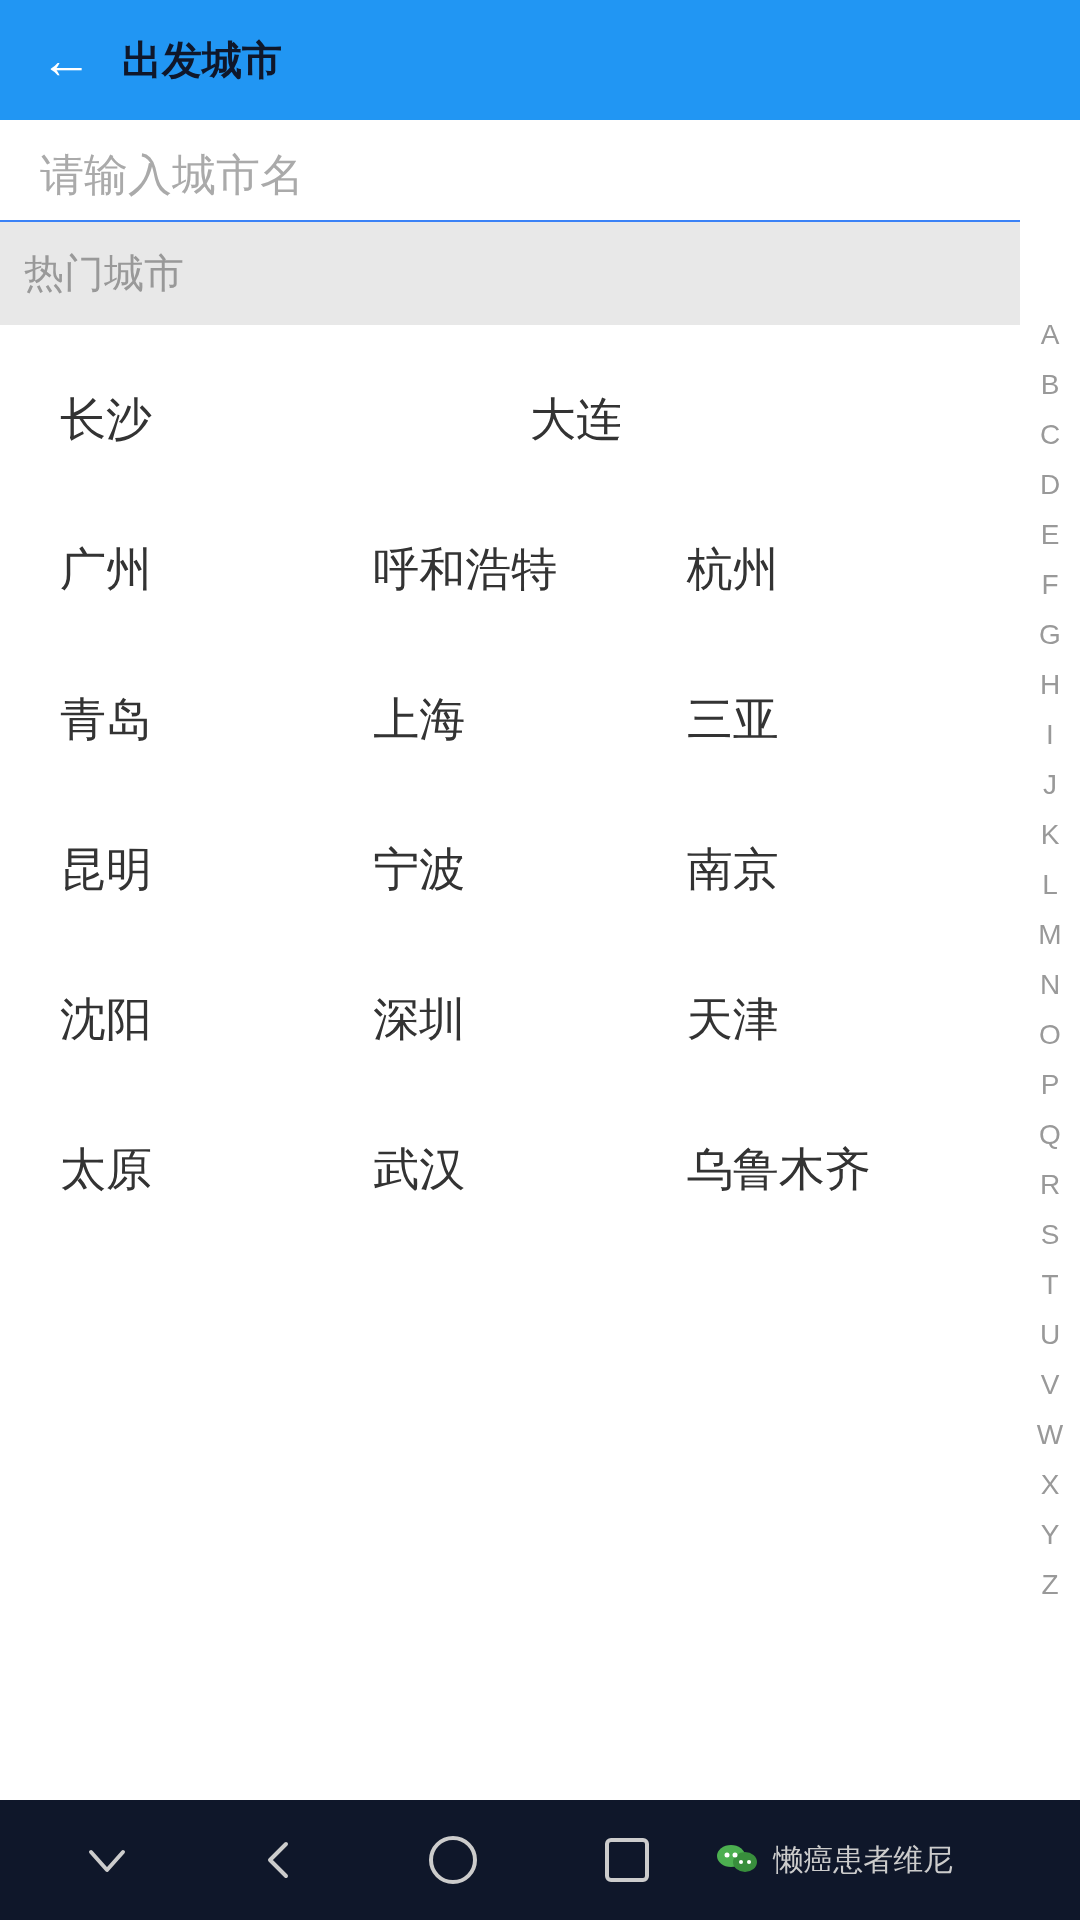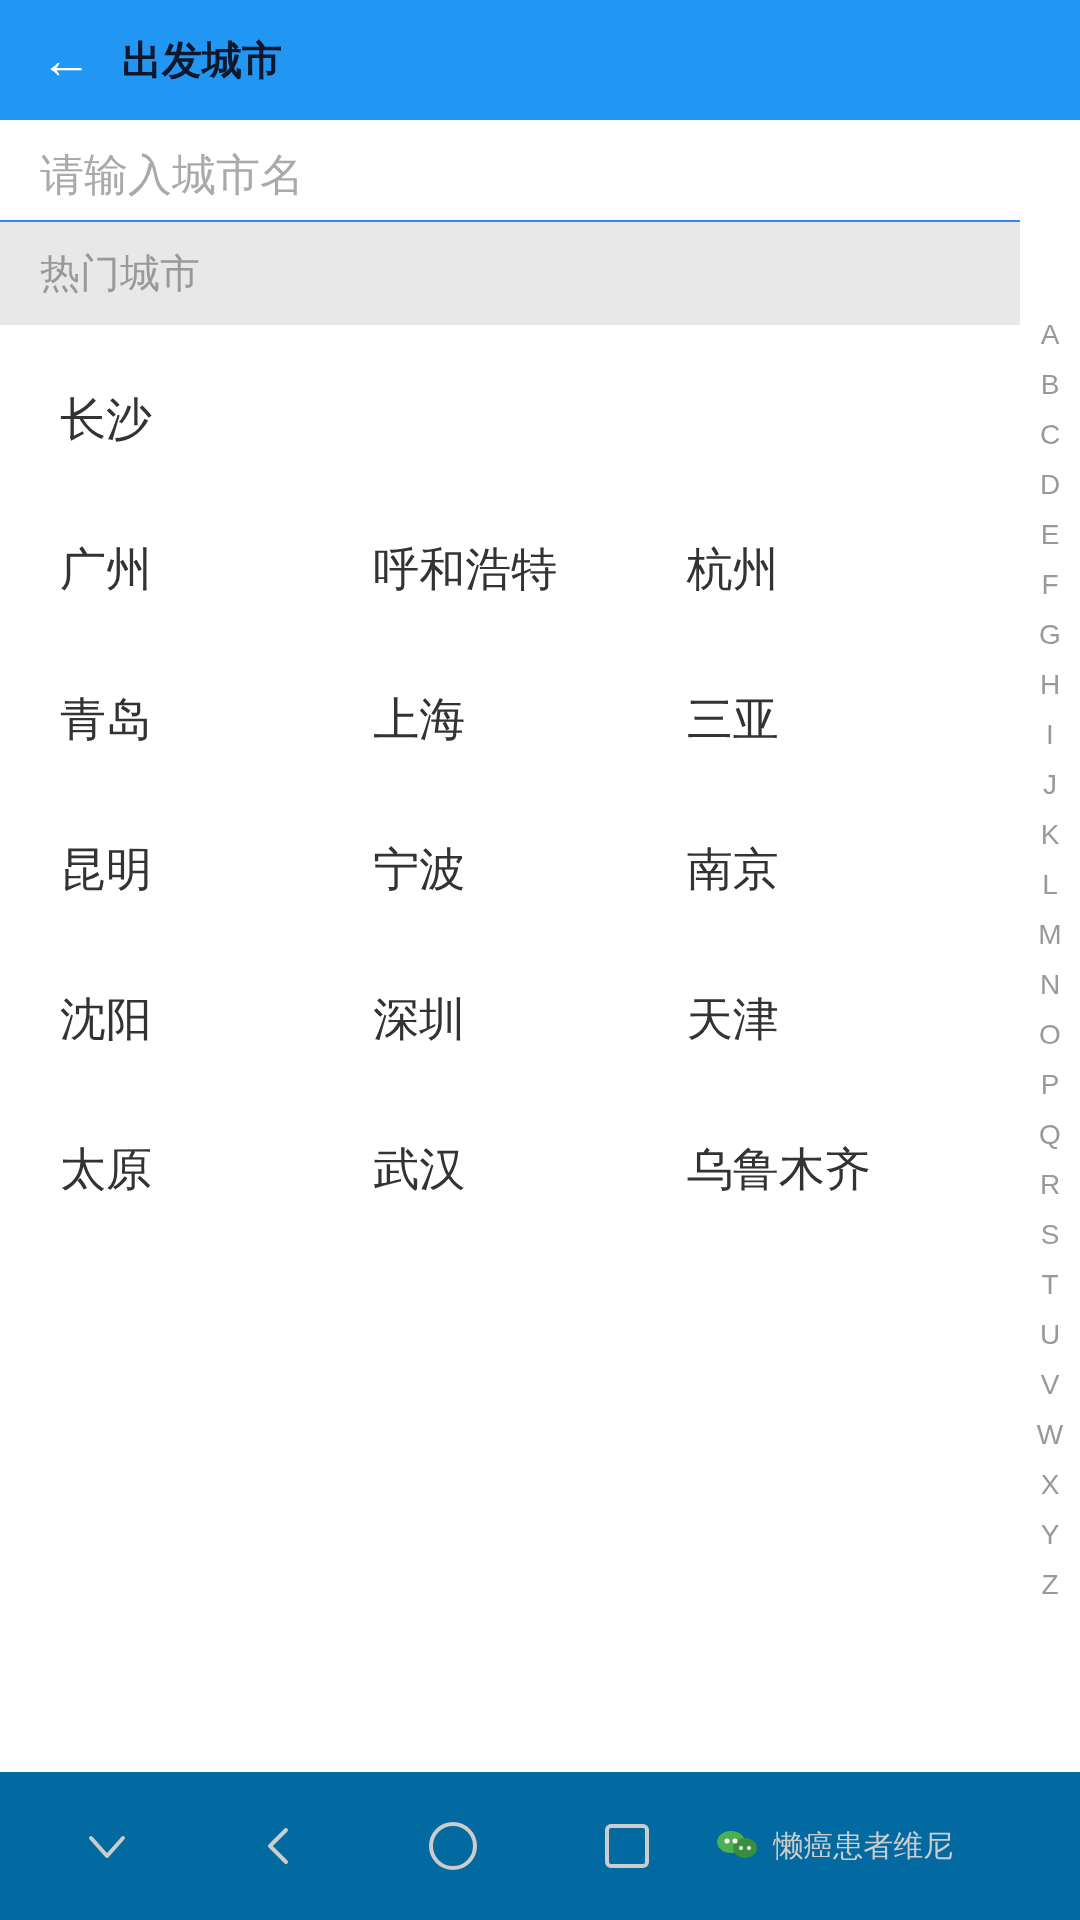--- a/index.html
+++ b/index.html
@@ -48,21 +48,21 @@
       color: #333;
       background: transparent;
     }
     .search-input::placeholder {
       color: #aaa;
     }
 
     
     .section-header {
       background: #e8e8e8;
-      padding: 24px 40px;
+      padding: 24px 24px;
       font-size: 40px;
       color: #999;
     }
 
     
     .city-grid {
       padding: 20px 40px;
       flex: 1;
       overflow-y: auto;
     }
@@ -104,22 +104,22 @@
       text-align: center;
       padding: 4px 0;
     }
 
     
     .bottom-nav {
       position: absolute;
       bottom: 0;
       left: 0;
       right: 0;
-      height: 148px;
-      background: #0369a1;
+      height: 120px;
+      background: #0f172a;
       display: flex;
       align-items: center;
       justify-content: space-around;
       padding: 0 20px;
     }
     .nav-item {
       display: flex;
       align-items: center;
       justify-content: center;
       color: #ccc;
@@ -159,20 +159,21 @@
 
   <div class="search-area">
     <input class="search-input" type="text" placeholder="请输入城市名" style="">
   </div>
 
   <div class="section-header">热门城市</div>
 
   <div class="city-grid" id="city-grid">
       <div class="city-row">
         <div class="city-cell">长沙</div>
+        <div class="city-cell">大连</div>
       </div>
       <div class="city-row">
         <div class="city-cell">广州</div>
         <div class="city-cell">呼和浩特</div>
         <div class="city-cell">杭州</div>
       </div>
       <div class="city-row">
         <div class="city-cell">青岛</div>
         <div class="city-cell">上海</div>
         <div class="city-cell">三亚</div>

